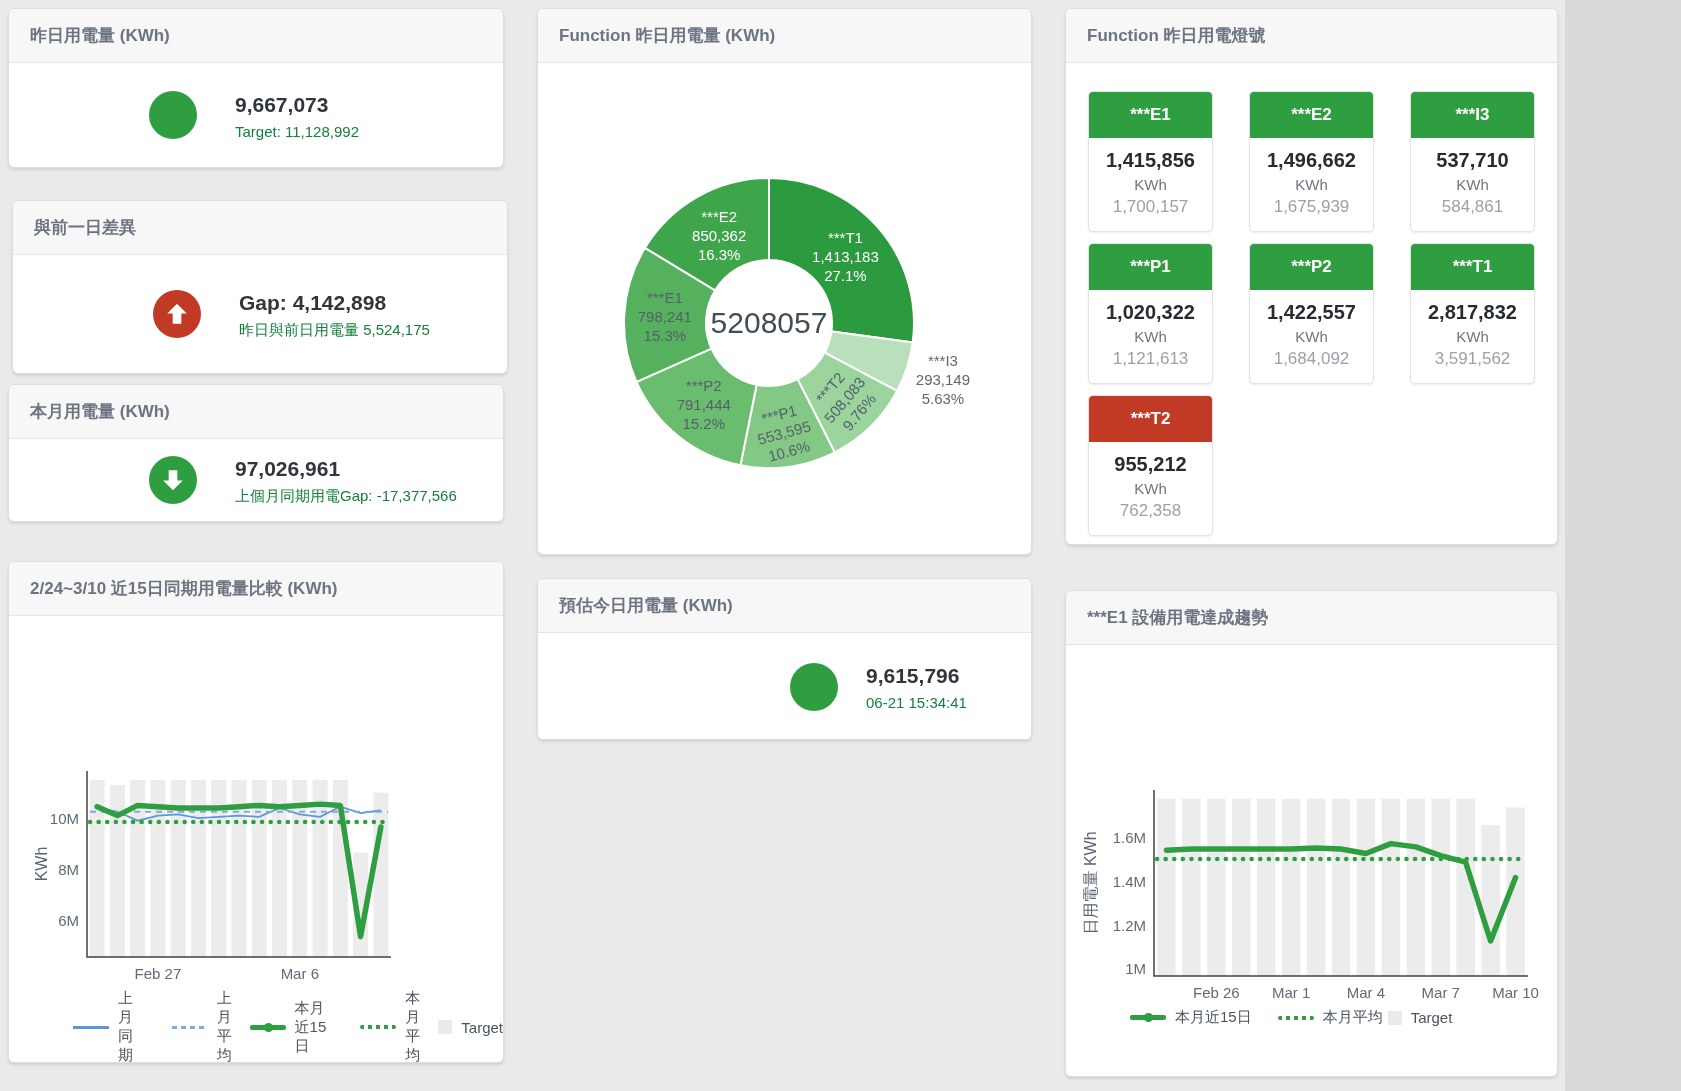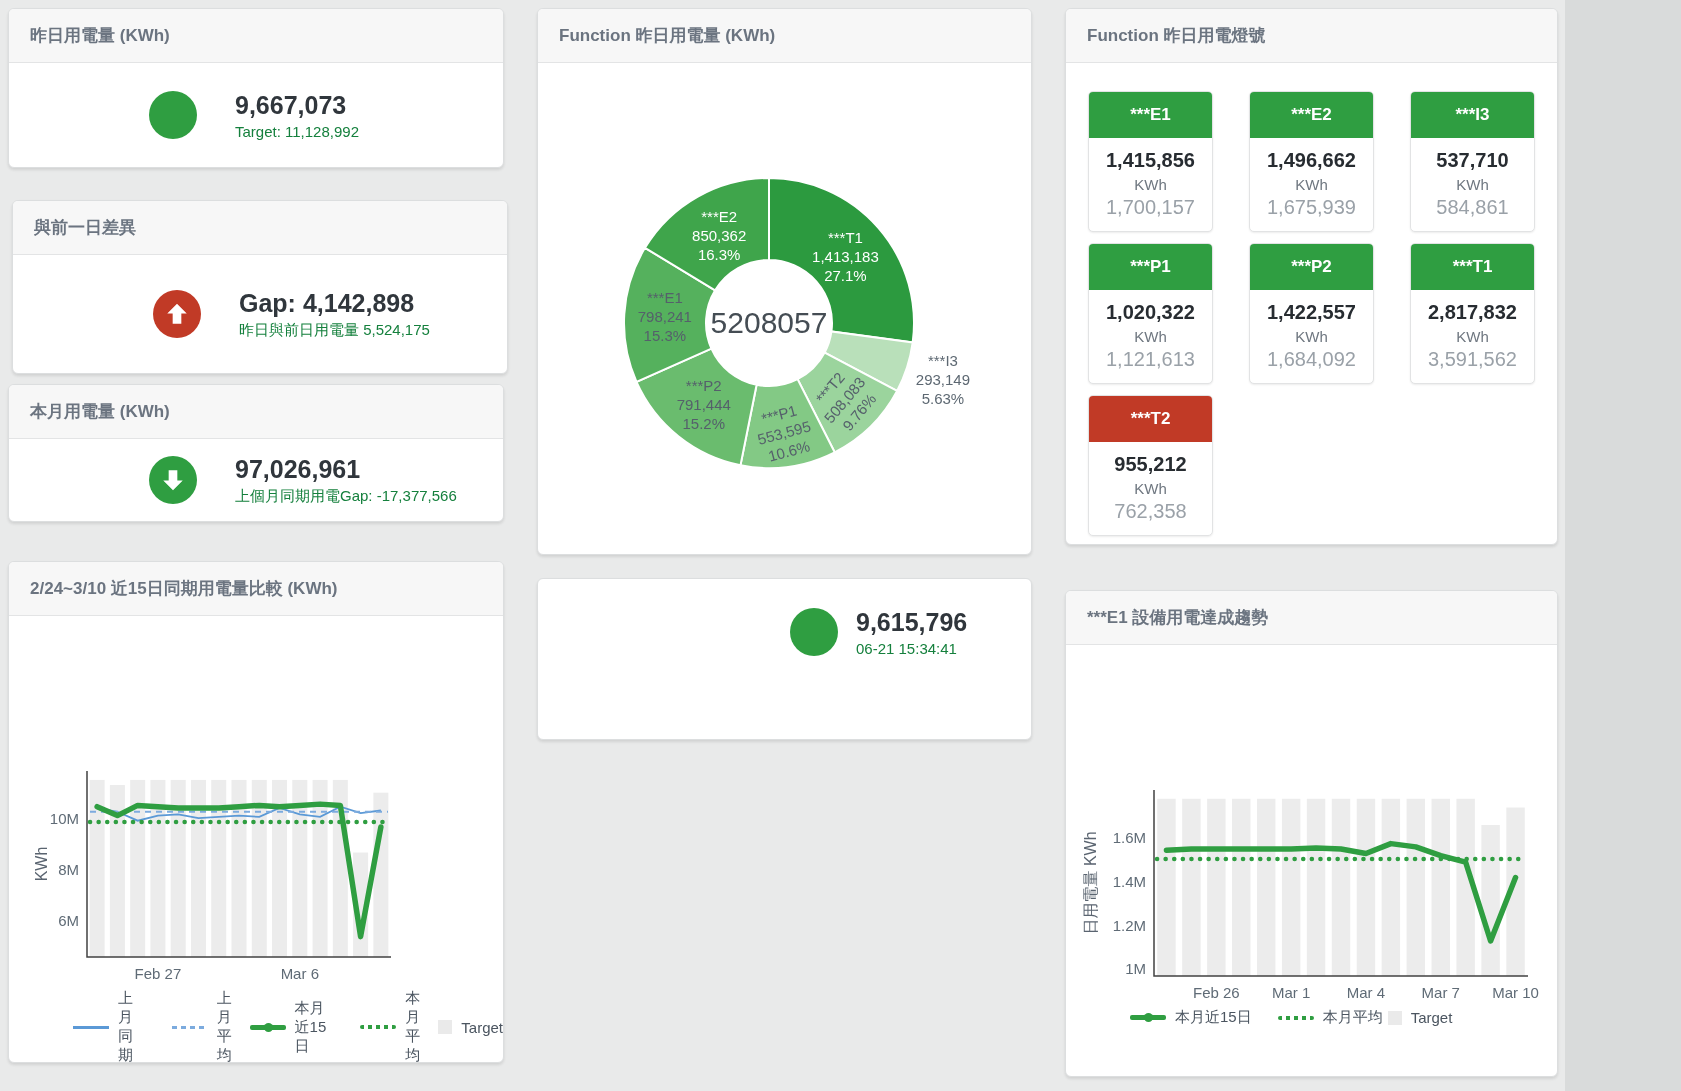--- a/index.html
+++ b/index.html
@@ -14,44 +14,44 @@
     position:absolute;background:#fff;border:1px solid #dcdedf;border-radius:6px;
     box-shadow:0 2px 3px rgba(0,0,0,.10);overflow:hidden;
   }
   .card-h{
     background:#f7f7f7;border-bottom:1px solid #e3e4e5;
     padding:15px 21px;font-size:17px;font-weight:bold;color:#6b7480;line-height:23px;
   }
   
   .stat-body{display:flex;align-items:center;height:calc(100% - 54px);}
   .stat-inner{display:flex;align-items:center;gap:38px;margin-left:140px;}
-  .stat-inner.est{margin-left:252px;gap:18px;}
+  .stat-inner.est{margin-left:252px;gap:28px;align-items:flex-end;}
   .circ{width:48px;height:48px;border-radius:50%;display:flex;align-items:center;justify-content:center;flex:0 0 48px;}
   .circ.green{background:#2f9e41;}
   .circ.red{background:#c13a26;}
   .circ svg{width:26px;height:26px;}
-  .stat-value{font-size:25px;font-weight:bold;color:#30363c;line-height:30px;}
+  .stat-value{font-size:21px;font-weight:bold;color:#30363c;line-height:30px;}
   .stat-sub{font-size:15px;color:#15803d;margin-top:3px;}
   
   #card-yesterday{left:8px;top:8px;width:494px;height:158px;}
   #card-daygap{left:12px;top:200px;width:494px;height:172px;}
   #card-month{left:8px;top:384px;width:494px;height:136px;}
   #card-compare{left:8px;top:561px;width:494px;height:500px;}
   #card-donut{left:537px;top:8px;width:493px;height:545px;}
   #card-estimate{left:537px;top:578px;width:493px;height:160px;}
   #card-lights{left:1065px;top:8px;width:491px;height:535px;}
   #card-trend{left:1065px;top:590px;width:491px;height:485px;}
   
   .tiles{display:grid;grid-template-columns:repeat(3,125px);column-gap:36px;row-gap:11px;padding:28px 0 0 22px;}
   .tile{border:1px solid #e2e3e4;border-radius:5px;background:#fff;box-shadow:0 1px 2px rgba(0,0,0,.08);}
   .tile-h{border-radius:4px 4px 0 0;color:#fff;font-weight:bold;font-size:17px;text-align:center;padding:13px 0;}
   .tile-b{text-align:center;padding:9px 2px 13px;}
   .tile-v{font-size:20px;font-weight:bold;color:#272c31;line-height:26px;}
   .tile-u{font-size:15px;color:#6f7780;line-height:23px;}
-  .tile-t{font-size:20px;color:#9aa1a8;line-height:22px;}
+  .tile-t{font-size:17px;color:#9aa1a8;line-height:22px;}
   
   .chart-wrap{position:relative;}
   .legend{display:flex;flex-direction:row;gap:5px;margin:4px 0 0 64px;}
   .legend-row{display:flex;gap:26px;}
   .legend-item{display:flex;align-items:center;gap:9px;cursor:pointer;}
   .legend-label{font-size:15px;color:#4b5560;}
   .ls{display:inline-block;position:relative;width:36px;height:4px;flex:0 0 36px;}
   .ls.solid-thin{height:3px;}
   .ls.solid-thick{height:5px;border-radius:2px;}
   .ls.solid-thick .dot{position:absolute;left:14px;top:-2px;width:9px;height:9px;border-radius:50%;}
@@ -208,20 +208,21 @@
         </g>
         <path d="M 106.99822578839024 184.84309750679614 A 145 145 0 0 1 230.99999999999997 115 L 230.99999999999997 197 A 63 63 0 0 0 177.12336706667992 227.3456216753666 Z" fill="#3fa54b" stroke="#ffffff" stroke-width="2"></path>
         <g transform="translate(181.1885952925544,171.56316400350437) rotate(0)">
           <text text-anchor="middle" font-size="15" fill="#ffffff"><tspan x="0" dy="-13">***E2</tspan><tspan x="0" dy="19">850,362</tspan><tspan x="0" dy="19">16.3%</tspan></text>
         </g>
         <text x="231" y="270" text-anchor="middle" font-size="30" fill="#454d54">5208057</text>
       </svg>
   </div>
 
   <div class="card" id="card-estimate">
+    <div class="card-h">預估今日用電量 (KWh)</div>
     <div class="stat-body">
       <div class="stat-inner est">
         <span class="circ green"></span>
         <div class="stat-text">
           <div class="stat-value">9,615,796</div>
           <div class="stat-sub">06-21 15:34:41</div>
         </div>
       </div>
     </div>
   </div>

